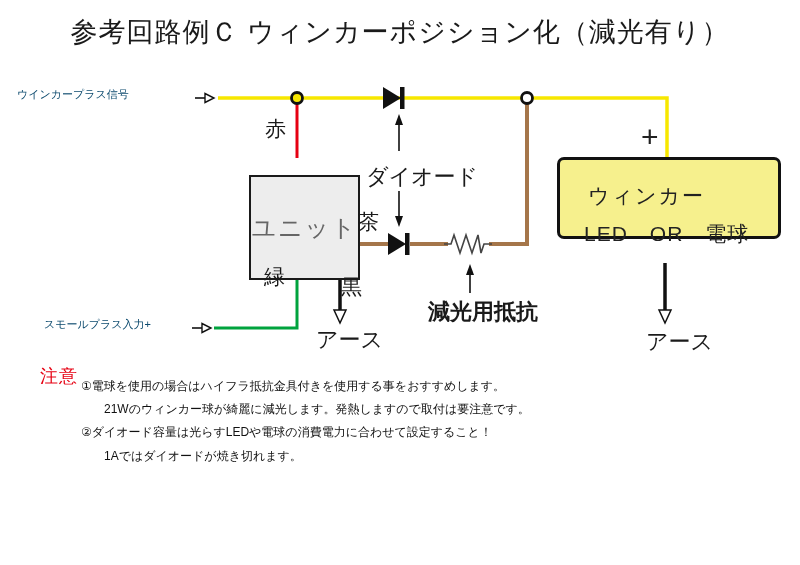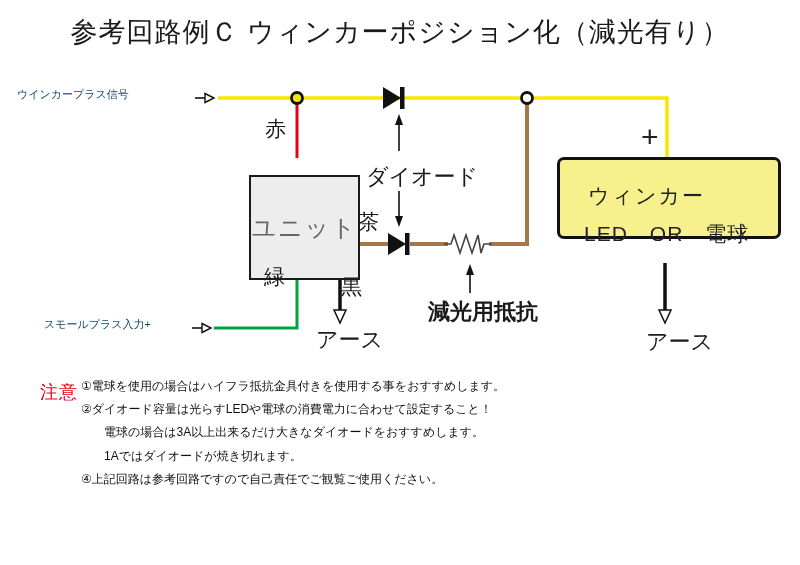--- a/index.html
+++ b/index.html
@@ -23,21 +23,21 @@
     display:flex;align-items:center;justify-content:center;
     font-size:24px;color:#666;letter-spacing:2px;
   }
   #winker-box{
     left:557px;top:157px;width:224px;height:82px;box-sizing:border-box;
     background:#F6F08D;border:3.5px solid #111;border-radius:7px;
   }
   #winker-box .line1{position:absolute;left:28px;top:22px;font-size:21px;color:#222;letter-spacing:2px;}
   #winker-box .line2{position:absolute;left:24px;top:60px;font-size:21px;color:#222;letter-spacing:1px;}
   svg{position:absolute;left:0;top:0;}
-  #notes-heading{left:40px;top:380px;font-size:18px;color:#E60012;letter-spacing:1px;}
+  #notes-heading{left:40px;top:364px;font-size:18px;color:#E60012;letter-spacing:1px;}
   #notes{
     left:81px;top:375px;width:700px;
     font-size:12px;line-height:23.2px;color:#111;
   }
   #notes .note-line{white-space:nowrap;}
   #notes .indent{padding-left:23px;}
 </style>
 </head>
 <body>
 
@@ -123,19 +123,18 @@
   <div class="abs small-tag" style="left:428px;top:297px;font-weight:bold;">減光用抵抗</div>
 
   <div id="plus-label" class="abs" style="left:641px;top:120px;">+</div>
 
   <div class="abs small-tag" style="left:316px;top:325px;">アース</div>
   <div class="abs small-tag" style="left:646px;top:327px;">アース</div>
 
   <div id="notes-heading" class="abs">注意</div>
   <div id="notes" class="abs">
     <div class="note-line">①電球を使用の場合はハイフラ抵抗金具付きを使用する事をおすすめします。</div>
+    <div class="note-line indent">21Wのウィンカー球が綺麗に減光します。発熱しますので取付は要注意です。</div>
     <div class="note-line">②ダイオード容量は光らすLEDや電球の消費電力に合わせて設定すること！</div>
-    <div class="note-line indent">電球の場合は3A以上出来るだけ大きなダイオードをおすすめします。</div>
     <div class="note-line indent">1Aではダイオードが焼き切れます。</div>
-    <div class="note-line">④上記回路は参考回路ですので自己責任でご観覧ご使用ください。</div>
   </div>
 
 </div>
 
 </body></html>

